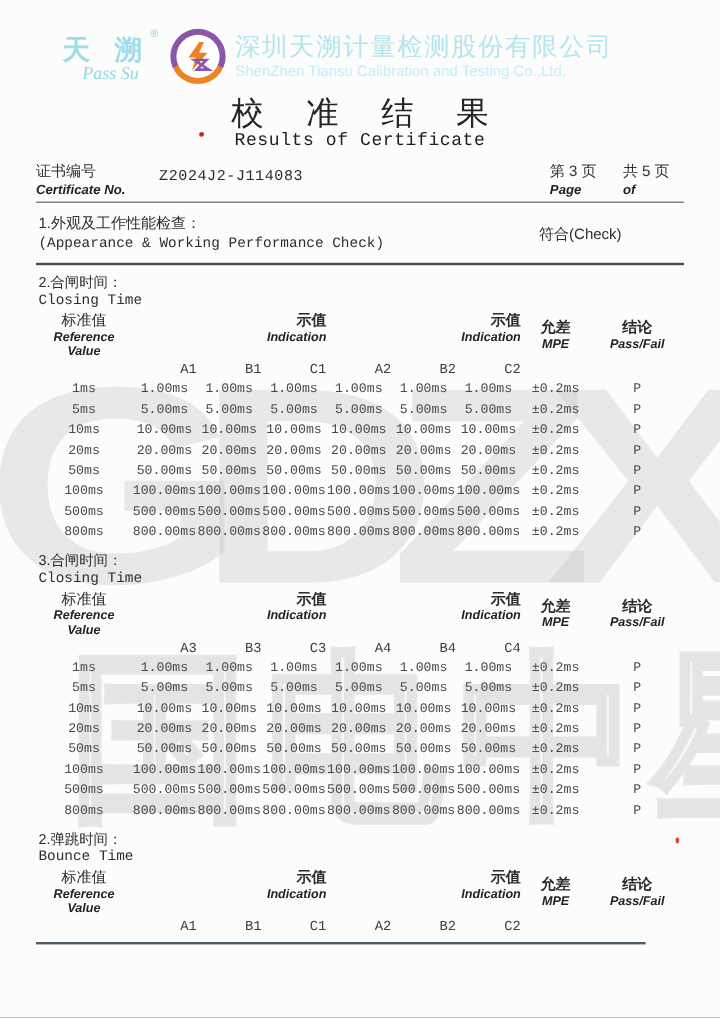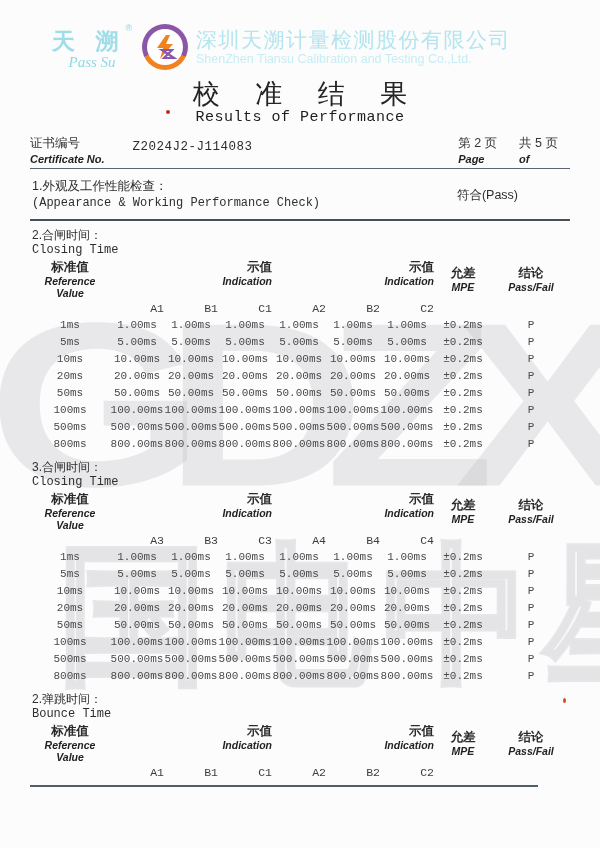--- a/index.html
+++ b/index.html
@@ -72,21 +72,21 @@
   .sec1 .result { margin-left:auto; margin-right:52px; font-size:12.5px; color:#2e2e2e; }
 
   
   .sec-head { margin-top:7px; padding-left:2px; }
   .sec-head .zh { font-size:12px; line-height:15px; color:#2e2e2e; }
   .sec-head .en { font-size:12px; line-height:14px; color:#2e2e2e; }
 
   
   .thead { display:grid; grid-template-columns:80px 162px 162px 58px 78px; margin-top:3px; }
   .th-ref { text-align:center; }
-  .th-ref .zh { font-size:12.5px; font-weight:700; line-height:15px; color:#2b2b2b; }
+  .th-ref .zh { font-size:12.5px; font-weight:400; line-height:15px; color:#2b2b2b; }
   .th-ref .en { font-size:10.5px; line-height:12px; color:#222; }
   .th-ind { text-align:right; }
   .th-ind .zh { font-size:12.5px; font-weight:600; line-height:15px; color:#2b2b2b; }
   .th-ind .en { font-size:10.5px; line-height:12px; color:#222; }
   .th-sm { text-align:center; padding-top:6px; }
   .th-sm .zh { font-size:12.5px; font-weight:700; line-height:15px; color:#2b2b2b; }
   .th-sm .en { font-size:10.5px; line-height:12px; color:#222; }
   .subrow { display:grid; grid-template-columns:80px repeat(6,54px) 58px 78px; margin-top:2px; }
   .subrow div { text-align:right; font-size:11.5px; line-height:16px; color:#3d3d3d; }
   .tbody .trow { display:grid; grid-template-columns:80px repeat(6,54px) 58px 78px; }
@@ -117,50 +117,50 @@
           </svg>
         </div>
       </div>
       <div class="company">
         <div class="company-zh">深圳天溯计量检测股份有限公司</div>
         <div class="company-en">ShenZhen Tiansu Calibration and Testing Co.,Ltd.</div>
       </div>
     </div>
 
     <div class="title-zh">校 准 结 果</div>
-    <div class="title-en mono">Results of Performance</div>
+    <div class="title-en mono">Results of Certificate</div>
     <div class="red-speck" style="left:166px;top:92px;background:#c8281c;"></div>
     <div class="red-speck" style="left:563px;top:680px;background:#d04a30;width:3px;height:5px;"></div>
 
     <div class="cert-row">
       <div class="cert-label">
         <div class="zh">证书编号</div>
         <div class="en bi">Certificate No.</div>
       </div>
       <div class="cert-no mono">Z2024J2-J114083</div>
       <div class="page-grid">
         <div>
-          <div class="zh">第 2 页</div>
+          <div class="zh">第 3 页</div>
           <div class="en bi">Page</div>
         </div>
         <div>
           <div class="zh">共 5 页</div>
           <div class="en bi">of</div>
         </div>
       </div>
     </div>
 
     <hr class="rule1">
 
     <div class="sec1">
       <div class="lines">
         <div class="zh">1.外观及工作性能检查：</div>
         <div class="en mono">(Appearance &amp; Working Performance Check)</div>
       </div>
-      <div class="result">符合(Pass)</div>
+      <div class="result">符合(Check)</div>
     </div>
 
     <hr class="rule2">
 
     <div>
       <div class="sec-head">
         <div class="zh">2.合闸时间：</div>
         <div class="en mono">Closing Time</div>
       </div>
       <div class="thead">

